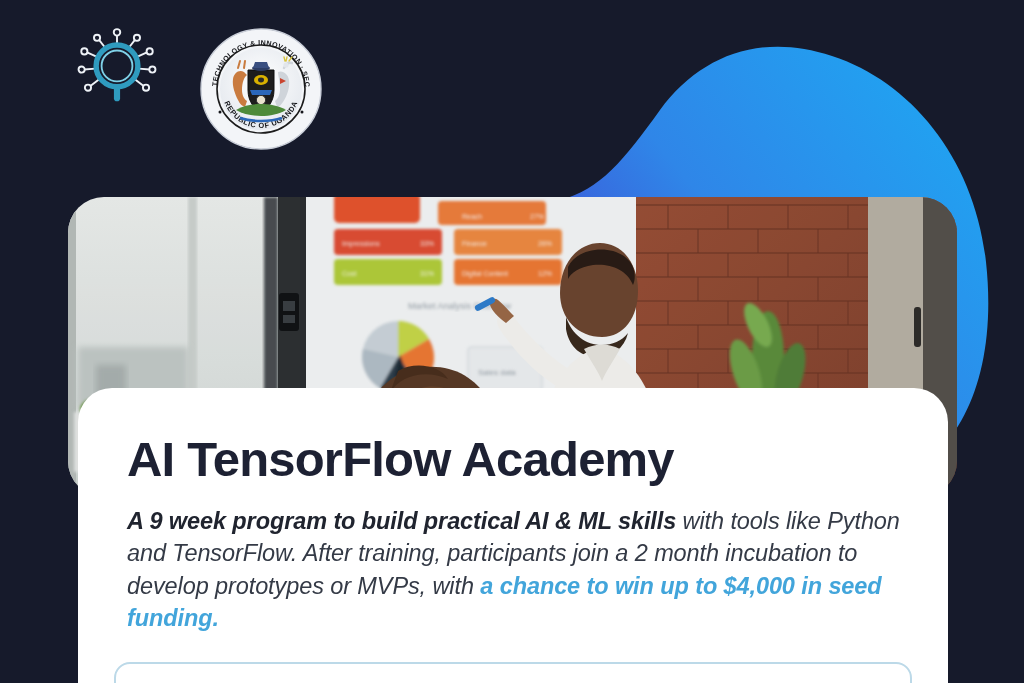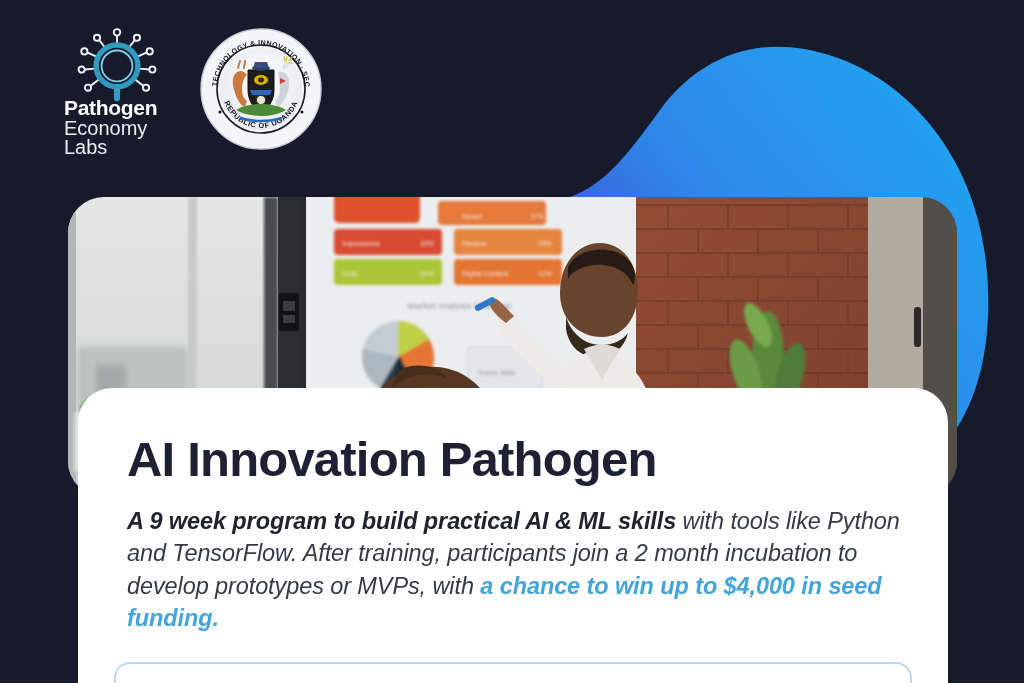--- a/index.html
+++ b/index.html
@@ -183,25 +183,20 @@
             <circle cx="11" cy="48" r="3.4" fill="#161a2b"></circle>
           <line x1="30" y1="59" x2="21" y2="66"></line>
             <circle cx="18" cy="68" r="3.4" fill="#161a2b"></circle>
         </g>
 
         <circle cx="50" cy="44" r="23" fill="none" stroke="#2f9bbf" stroke-width="6"></circle>
         <circle cx="50" cy="44" r="17" fill="none" stroke="#7fd1e8" stroke-width="2"></circle>
 
         <rect x="46.6" y="64" width="6.8" height="19" rx="3.4" fill="#2f9bbf"></rect>
       </svg>
-      <div class="pel-words">
-        <span class="w1">Pathogen</span>
-        <span class="w2">Economy</span>
-        <span class="w3">Labs</span>
-      </div>
     </div>
 
     <svg class="sti-seal" viewBox="0 0 122 122" xmlns="http://www.w3.org/2000/svg">
       <defs>
         <path id="arcTop" d="M 17 61 A 44 44 0 0 1 105 61"></path>
         <path id="arcBot" d="M 22 61 A 39 39 0 0 0 100 61"></path>
         <radialGradient id="sealBg" cx="0.5" cy="0.42" r="0.62">
           <stop offset="0%" stop-color="#ffffff"></stop>
           <stop offset="100%" stop-color="#e4e8ee"></stop>
         </radialGradient>
@@ -458,21 +453,21 @@
             <path d="M718 300 c0 -26 14 -40 36 -40 c24 0 40 14 42 40 z" fill="#c7b9a6"></path>
           </g>
 
           <rect x="0" y="0" width="889" height="300" fill="#000000" opacity="0.04"></rect>
         </g>
       </svg>
     </div>
   </div>
 
   <div class="card">
-    <h1 class="card-title">AI Innovation Pathogen</h1>
+    <h1 class="card-title">AI TensorFlow Academy</h1>
 
     <p class="card-body">
       <span class="bold">A 9 week program to build practical AI &amp; ML skills</span><span> with tools like Python and TensorFlow. After training, participants join a 2 month incubation to develop prototypes or MVPs, with </span><span class="accent">a chance to win up to $4,000 in seed funding.</span>
     </p>
 
     <div class="cta-box">
       <span></span>
     </div>
   </div>
 

